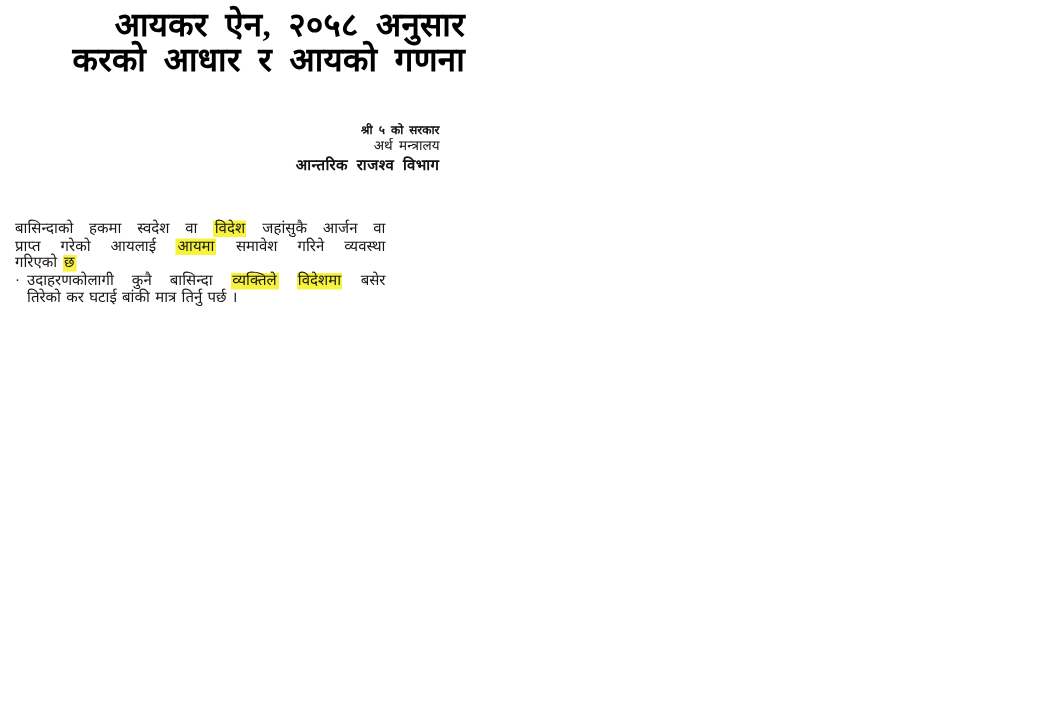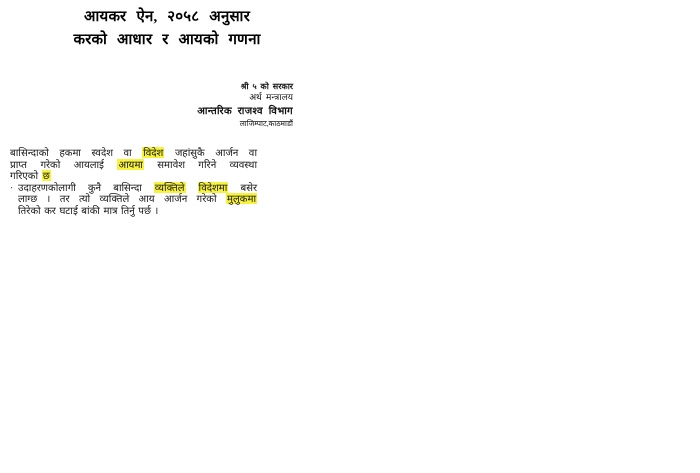--- a/index.html
+++ b/index.html
@@ -15,28 +15,27 @@
     overflow: hidden;
     font-family: "Liberation Serif", "DejaVu Serif", serif;
     color: #111;
   }
   
   .doc-title {
     position: absolute;
     left: 0;
     top: 5px;
     width: 310px;
-    text-align: center;
+    text-align: right;
     font-weight: bold;
-    font-size: 15px;
+    font-size: 22px;
     line-height: 23px;
     color: #000;
     word-spacing: 6px;
     letter-spacing: 0.2px;
-    margin-left: 12px;
   }
   
   .gov-header {
     position: absolute;
     left: 83px;
     top: 81px;
     width: 210px;
     text-align: right;
     color: #111;
   }
@@ -84,29 +83,27 @@
 
   <div class="doc-title">
     <div>आयकर ऐन, २०५८ अनुसार</div>
     <div>करको आधार र आयको गणना</div>
   </div>
 
   <div class="gov-header">
     <div class="gh-0">श्री ५ को सरकार</div>
     <div class="gh-1">अर्थ मन्त्रालय</div>
     <div class="gh-2">आन्तरिक राजश्व विभाग</div>
-    <div class="gh-3">लाजिम्पाट,काठमाडौं</div>
   </div>
 
   <div class="para" id="para">
       <div class="pblock">
         <div class="pline"><span class="seg">बासिन्दाको हकमा स्वदेश वा </span><span class="hl">विदेश</span><span class="seg"> जहांसुकै आर्जन वा</span></div>
         <div class="pline"><span class="seg">प्राप्त गरेको आयलाई </span><span class="hl">आयमा</span><span class="seg"> समावेश गरिने व्यवस्था</span></div>
         <div class="pline no-stretch"><span class="seg">गरिएको </span><span class="hl">छ</span></div>
       </div>
       <div class="pblock indent">
         <div class="pline"><span class="bullet-marker">·</span><span class="seg">उदाहरणकोलागी कुनै बासिन्दा </span><span class="hl">व्यक्तिले</span><span class="seg"> </span><span class="hl">विदेशमा</span><span class="seg"> बसेर</span></div>
-        <div class="pline"><span class="seg">लाग्छ । तर त्यो व्यक्तिले आय आर्जन गरेको </span><span class="hl">मुलुकमा</span></div>
         <div class="pline no-stretch"><span class="seg">तिरेको कर घटाई बांकी मात्र तिर्नु पर्छ ।</span></div>
       </div>
     </div>
 
 </div>
 
 </body></html>

